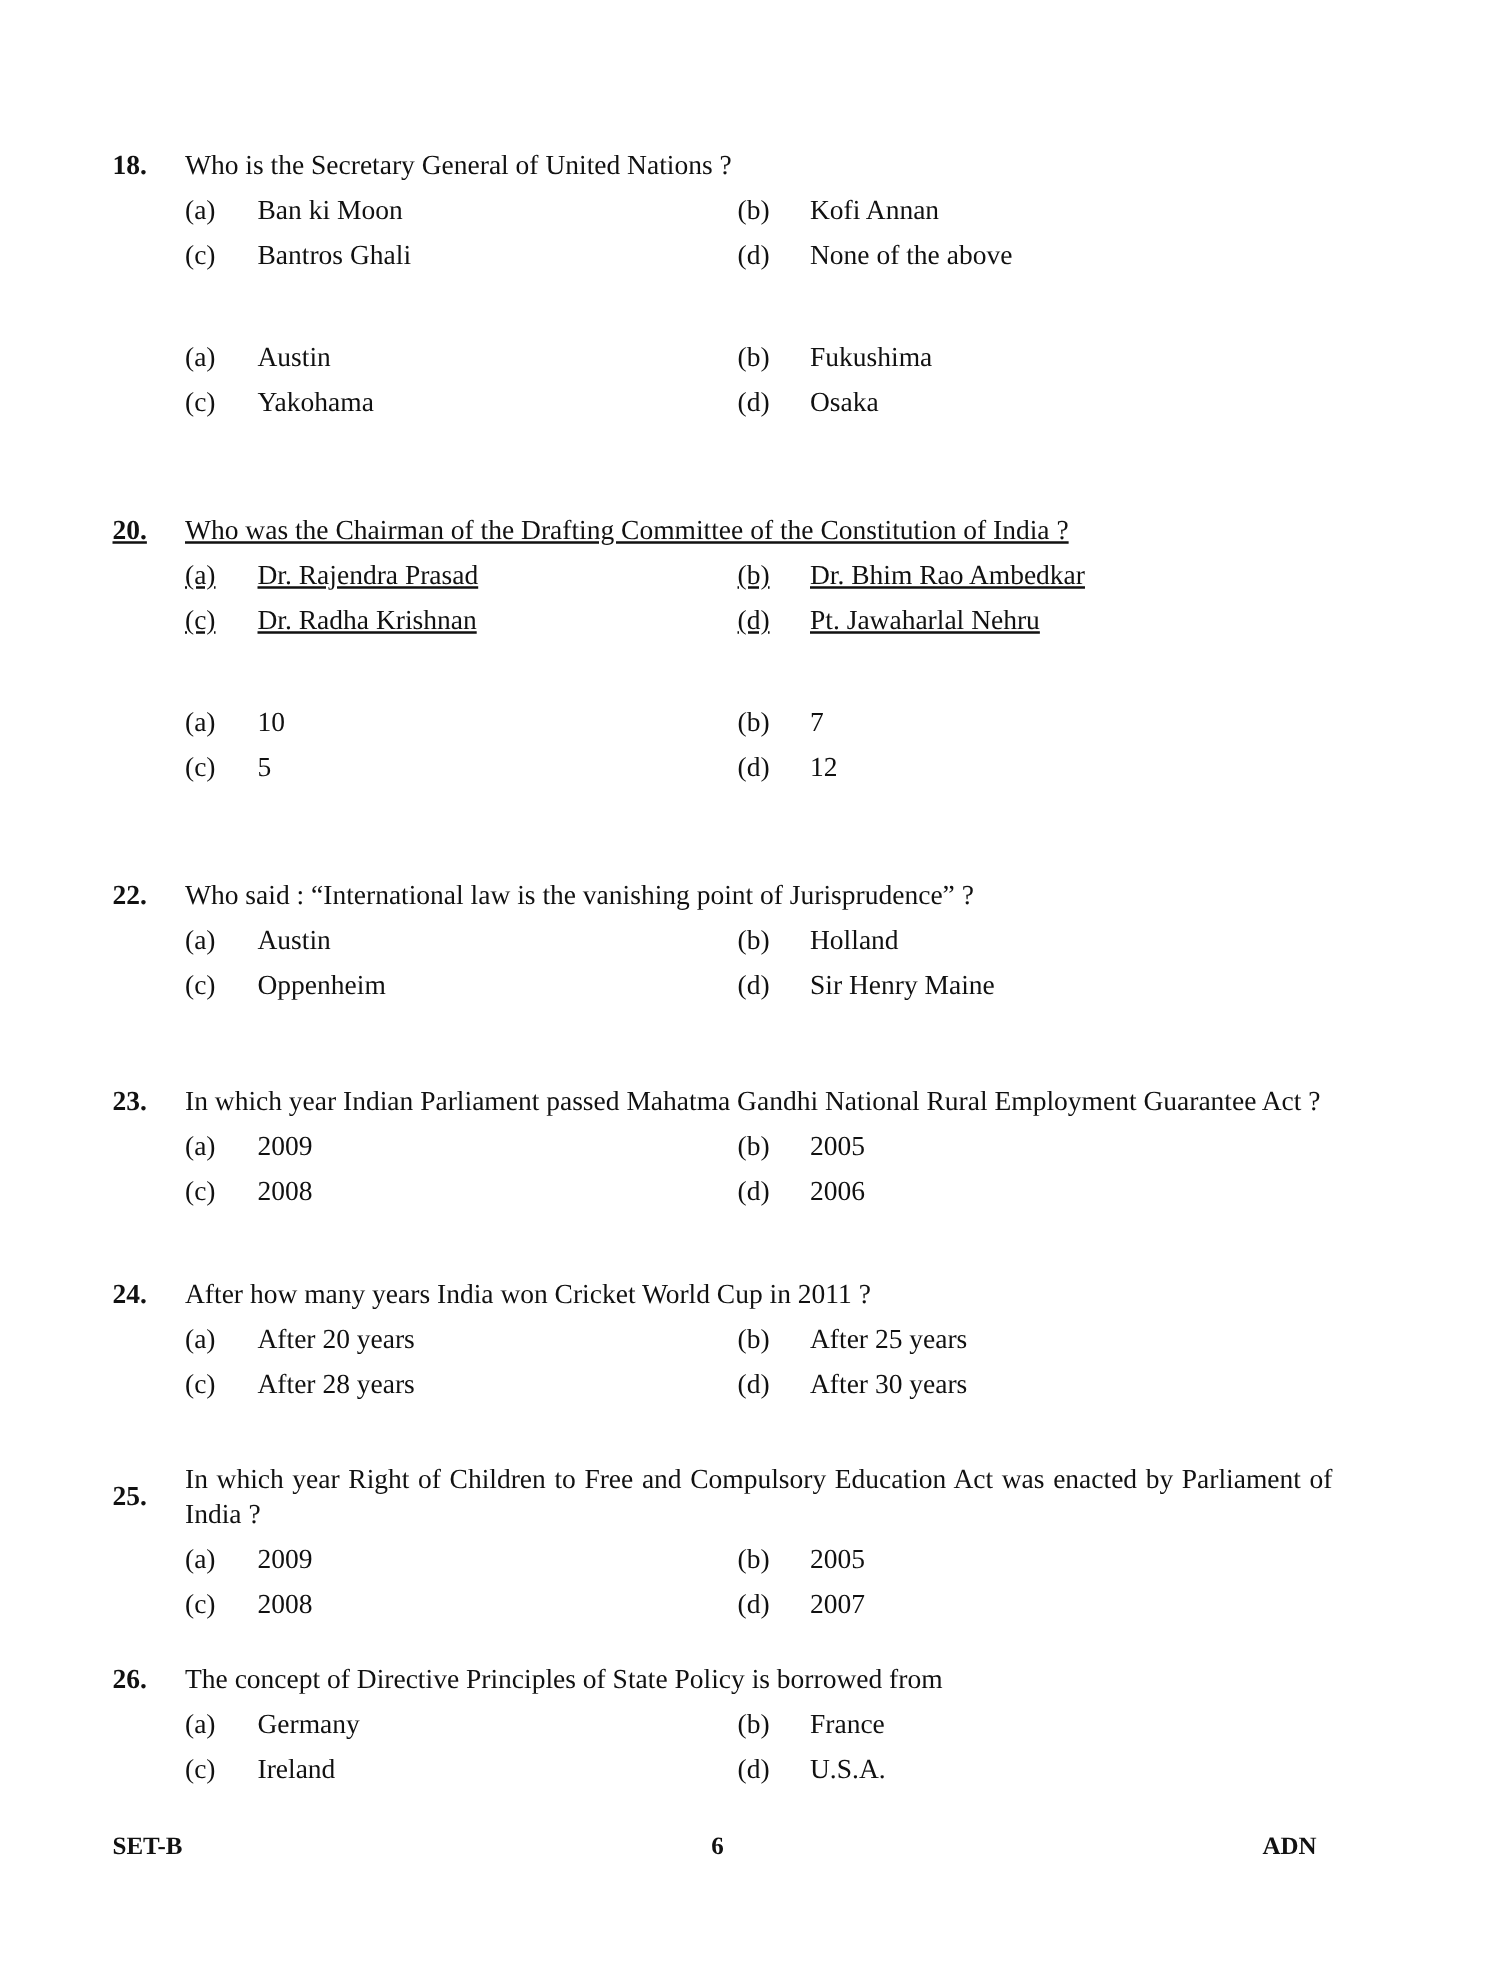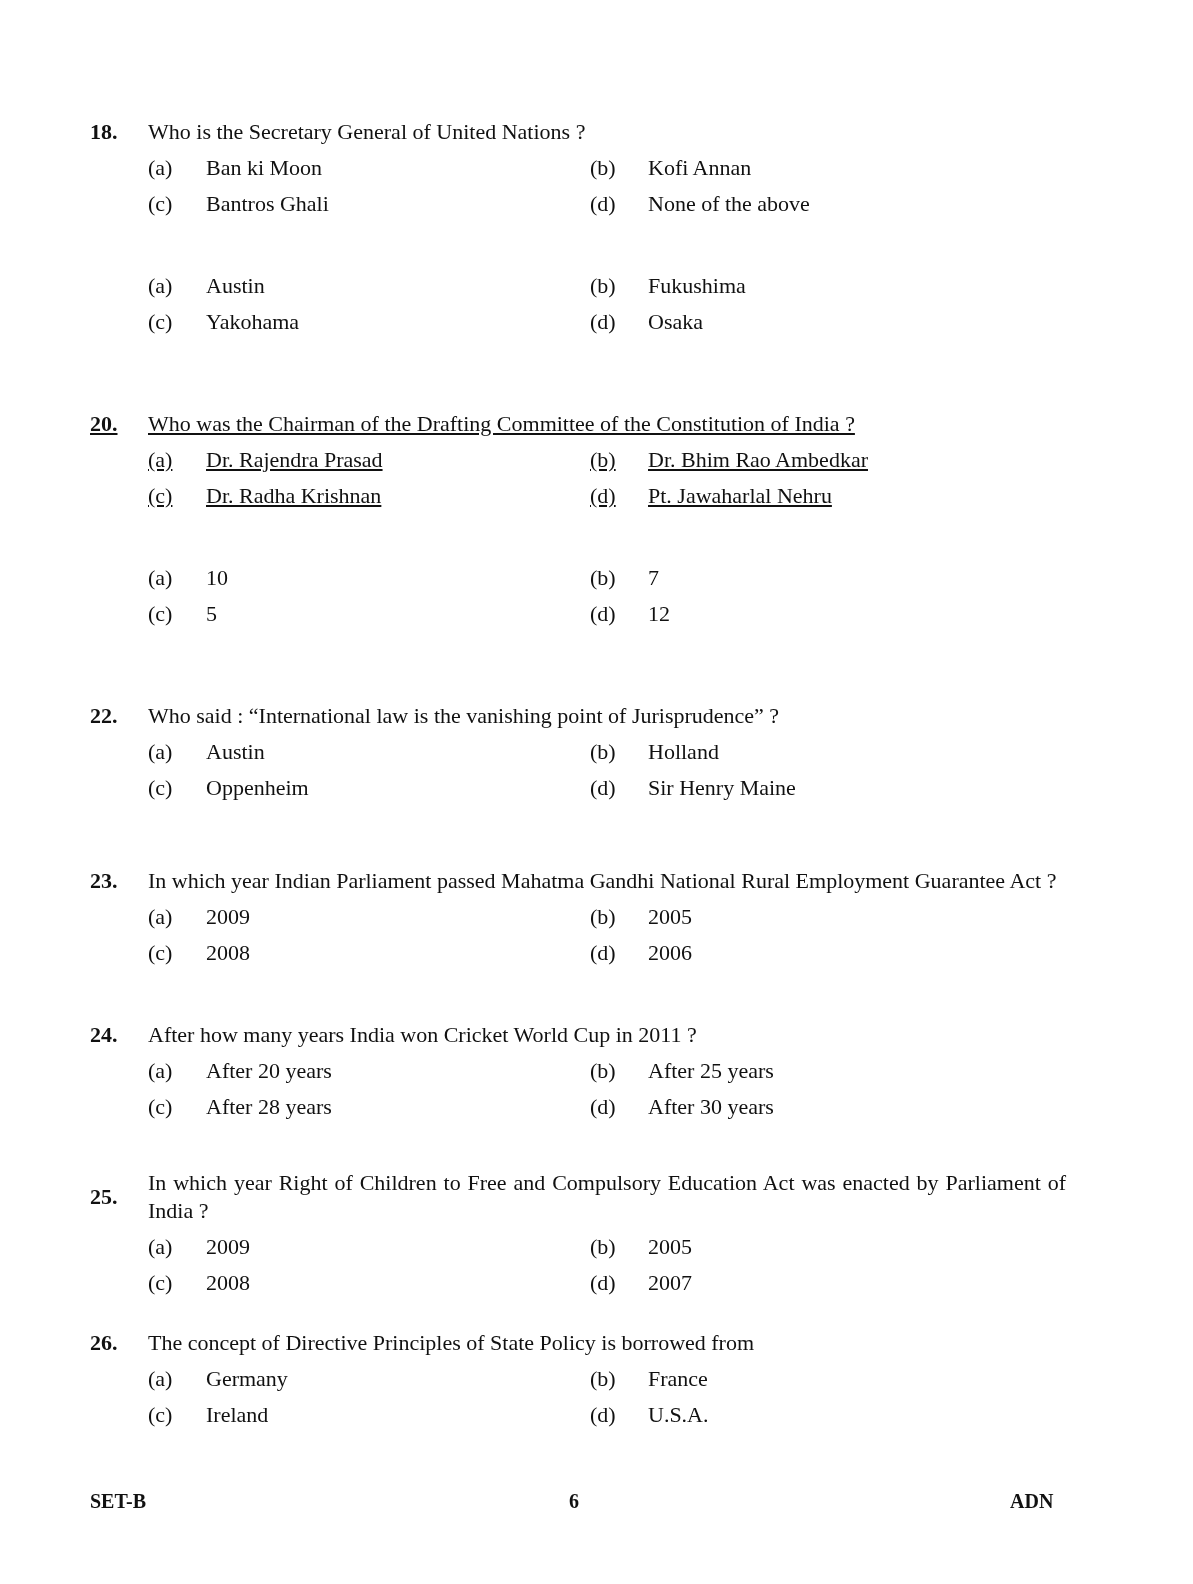--- a/index.html
+++ b/index.html
@@ -11,21 +11,21 @@
   .q {
     position: absolute; left: 90px; width: 976px;
     font-size: 22px; line-height: 28px;
   }
   .qhead { display: flex; align-items: center; }
   .qnum { width: 58px; font-weight: bold; flex: none; }
   .qtext { flex: 1; text-align: justify; text-align-last: left; }
   .opts { margin-left: 58px; margin-top: 8px; display: grid; grid-template-columns: 442px 1fr; row-gap: 8px; }
   .opt { display: flex; }
   .olbl { width: 58px; flex: none; }
-  .footer { position: absolute; top: 1466px; font-size: 20px; font-weight: bold; margin-top: 24px; }
+  .footer { position: absolute; top: 1466px; font-size: 20px; font-weight: bold; }
 </style>
 </head>
 <body>
 
 <div id="questions">
     <div class="q" style="top: 118px;">
       <div class="qhead">
         <span class="qnum">18.</span>
         <span class="qtext">Who is the Secretary General of United Nations ?</span>
       </div>

